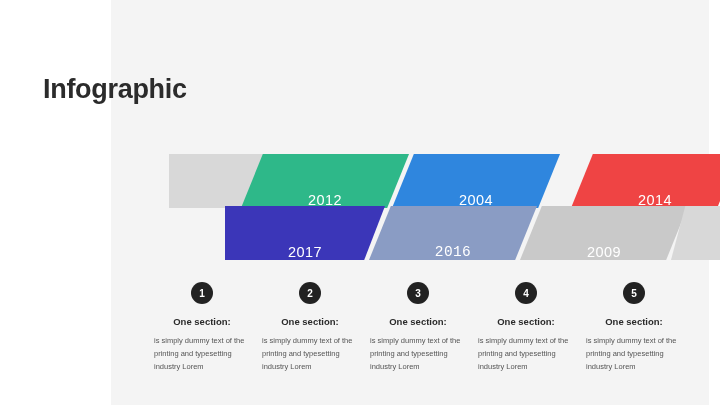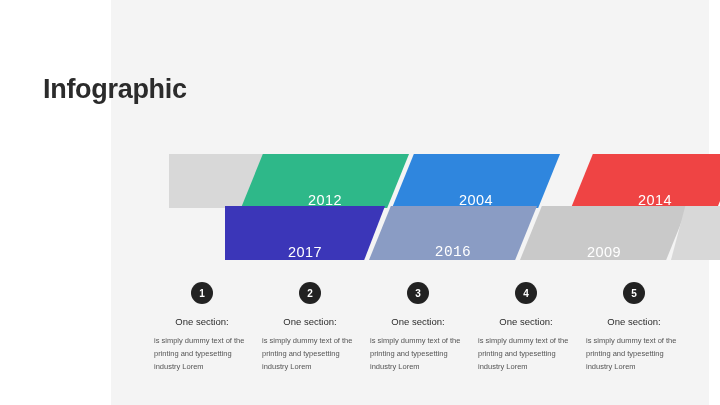--- a/index.html
+++ b/index.html
@@ -90,21 +90,21 @@
     color: #ffffff;
     font-size: 10px;
     display: flex;
     align-items: center;
     justify-content: center;
     font-weight: bold;
   }
   .item-title {
     margin-top: 12px;
     font-size: 9.5px;
-    font-weight: normal;
+    font-weight: bold;
     color: #2b2b2b;
   }
   .item-body {
     margin-top: 7px;
     font-size: 7.5px;
     line-height: 13px;
     color: #555555;
     width: 96px;
   }
 </style>

